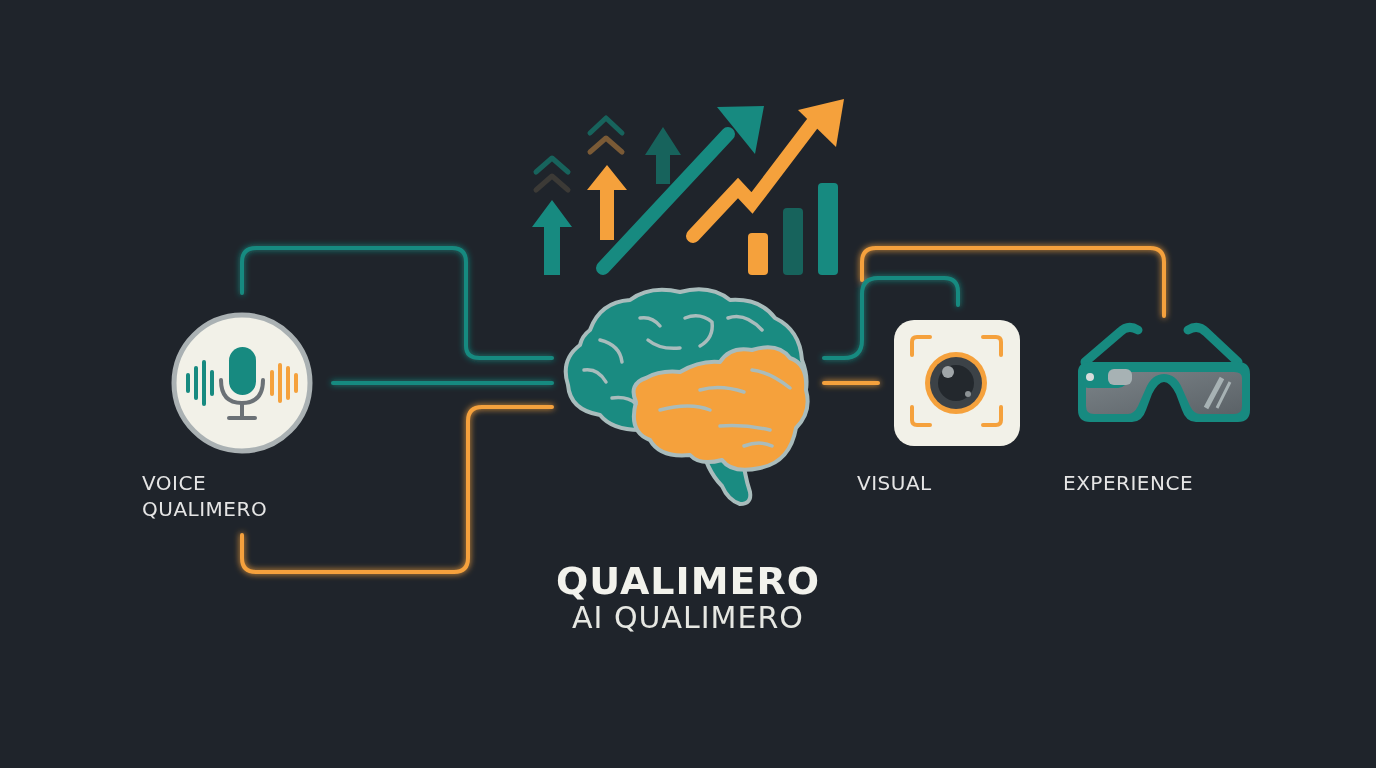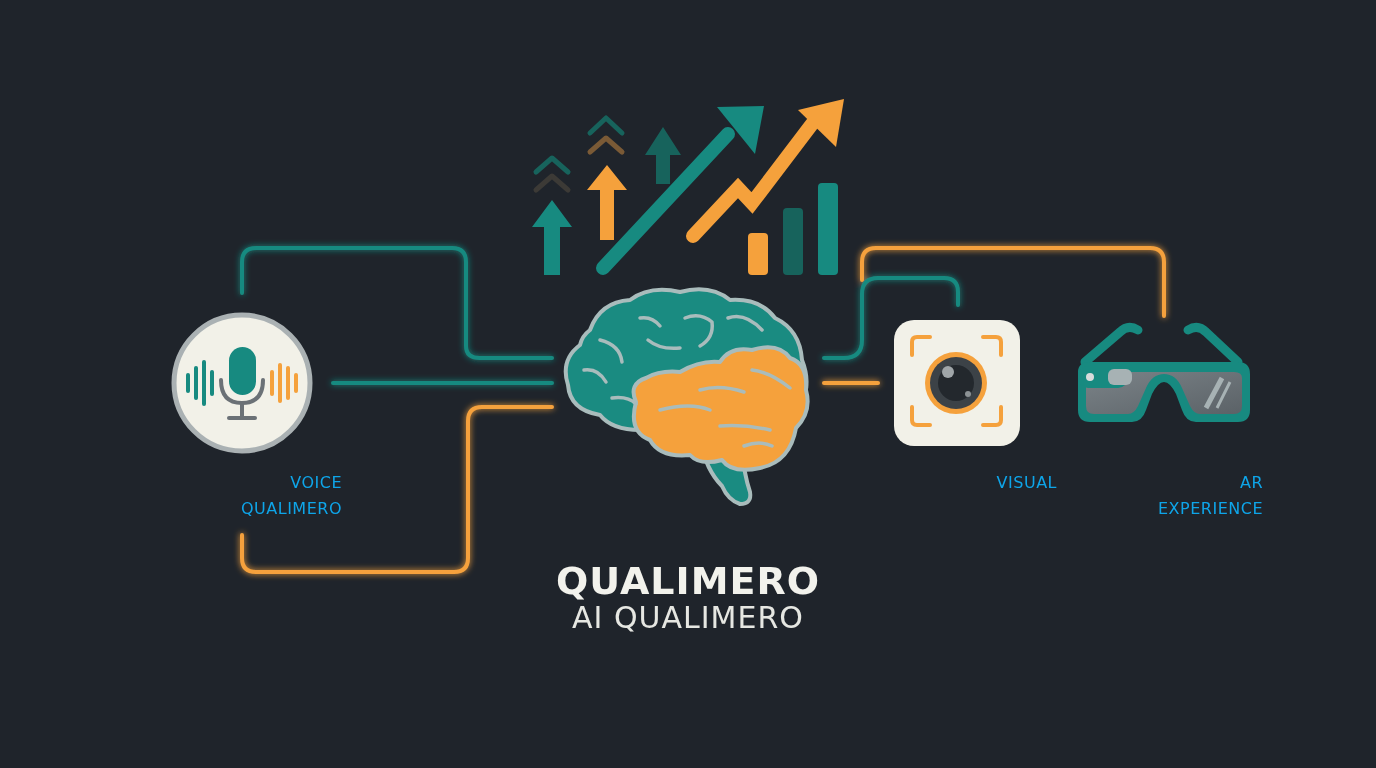--- a/index.html
+++ b/index.html
@@ -4,22 +4,22 @@
 <style>
   html, body { margin:0; padding:0; }
   body {
     width:1376px; height:768px; overflow:hidden;
     background:#1f242b;
     font-family:"DejaVu Sans", sans-serif;
     position:relative;
   }
   .canvas { position:absolute; left:0; top:0; width:1376px; height:768px; }
   .label {
-    position:absolute; color:#0ea5e9; text-align:right;
-    font-family:"DejaVu Sans", sans-serif; font-size:16px; line-height:26px;
+    position:absolute; color:#e5e5e5; text-align:left;
+    font-family:"DejaVu Sans", sans-serif; font-size:20px; line-height:26px;
     letter-spacing:0.5px; font-weight:500;
   }
   .label span { display:block; }
   .title {
     position:absolute; left:488px; top:562px; width:400px; text-align:center;
     color:#f2f2ec;
   }
   .title .t1 { display:block; font-size:38px; font-weight:bold; letter-spacing:1px; line-height:38px; }
   .title .t2 { display:block; font-size:30px; font-weight:normal; letter-spacing:1px; line-height:36px; color:#e6e7e2; }
 </style>
@@ -162,20 +162,19 @@
 <div class="label" style="left:142px; top:470px; width:200px;">
   <span>VOICE</span>
   <span>QUALIMERO</span>
 </div>
 
 <div class="label" style="left:857px; top:470px; width:200px;">
   <span>VISUAL</span>
 </div>
 
 <div class="label" style="left:1063px; top:470px; width:200px;">
-  <span>AR</span>
   <span>EXPERIENCE</span>
 </div>
 
 <div class="title">
   <span class="t1">QUALIMERO</span>
   <span class="t2">AI QUALIMERO</span>
 </div>
 
 </body></html>

